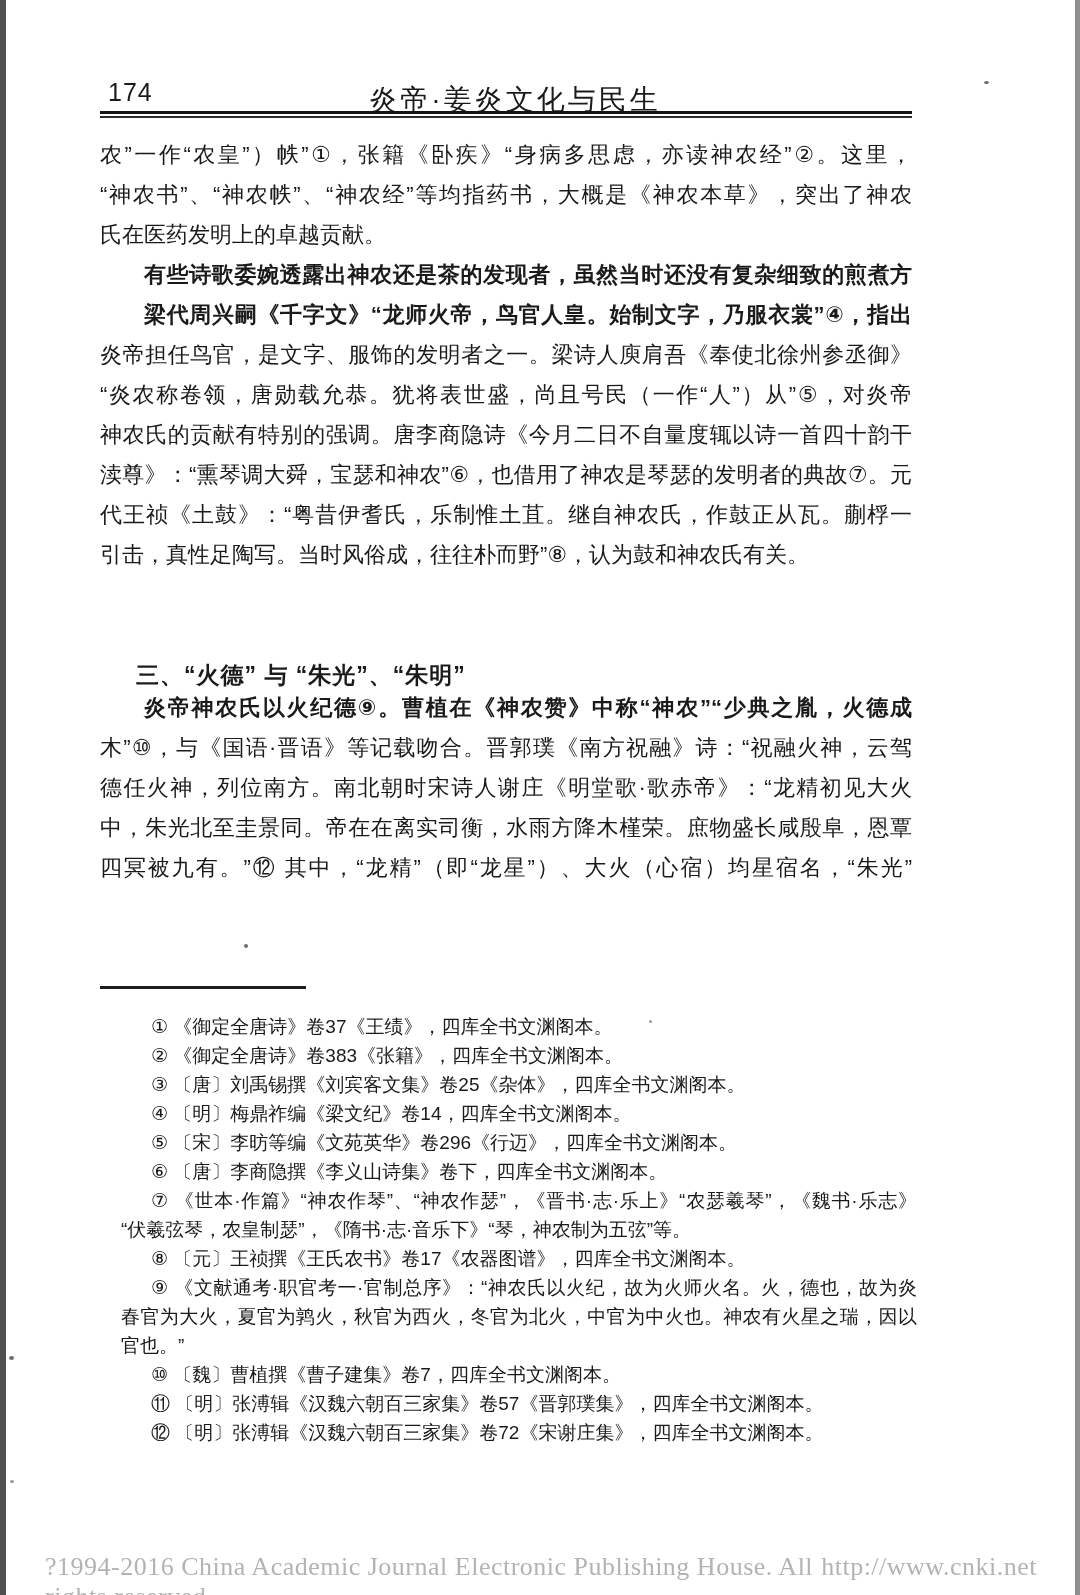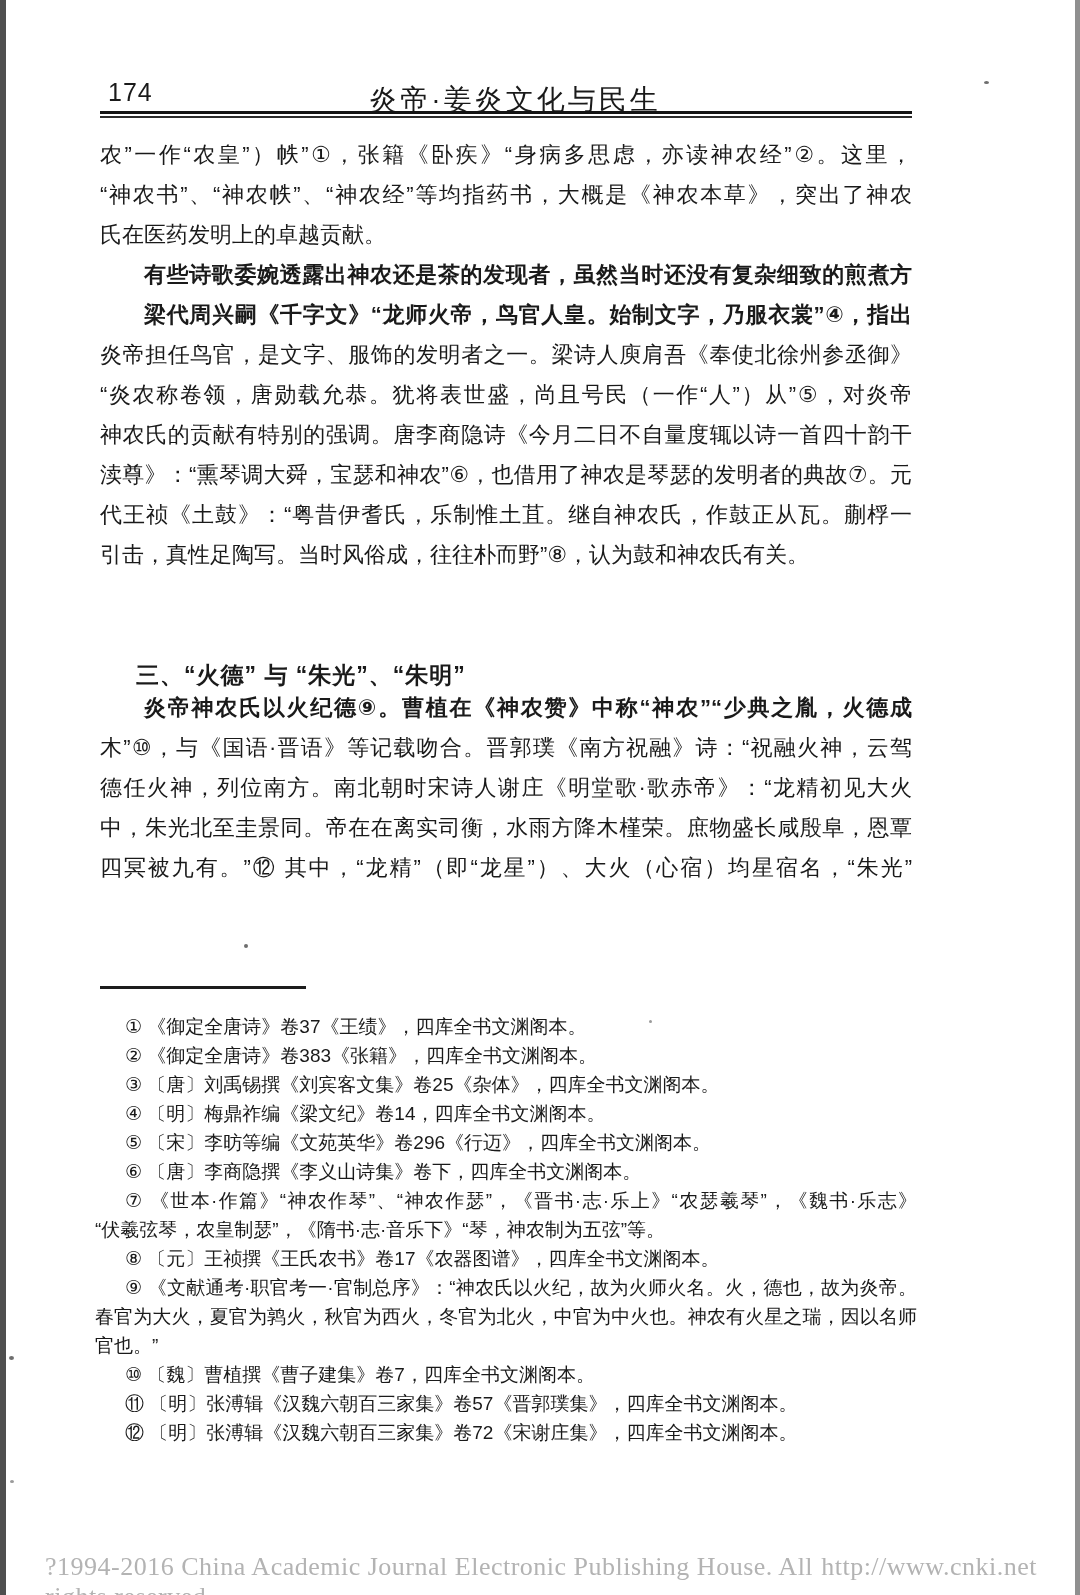--- a/index.html
+++ b/index.html
@@ -25,21 +25,21 @@
   .line.indent{text-indent:44px;font-weight:bold;}
   .line.fill{text-align:justify;text-align-last:justify;white-space:normal;height:40px;overflow:hidden;}
 
   .section-heading{position:absolute;left:92px;top:634px;width:812px;height:42px;
     line-height:42px;font-size:23px;font-weight:bold;padding-left:44px;box-sizing:border-box;
     letter-spacing:1px;margin-top:20px;}
 
   .footnote-rule{position:absolute;left:100px;top:986px;width:206px;height:3px;background:#1d1d1d;}
 
   .footnotes{position:absolute;left:95px;top:1012px;width:822px;font-size:19px;}
-  .footnotes .line{height:29px;line-height:29px;white-space:nowrap;text-indent:30px;}
+  .footnotes .line{height:29px;line-height:29px;white-space:nowrap;text-indent:30px;margin-left:26px;}
   .footnotes .line.cont{text-indent:0;}
   .footnotes .line.fill{text-align:justify;text-align-last:justify;white-space:normal;overflow:hidden;}
 
   .footer{position:absolute;left:45px;top:1552px;width:992px;display:flex;
     justify-content:space-between;align-items:baseline;
     font-family:"Liberation Serif","DejaVu Serif",serif;color:#b3b3b3;font-size:26px;}
   .footer .copyright{letter-spacing:0.5px;}
   .footer .url{letter-spacing:0.5px;text-align:center;}
 
   .speck{position:absolute;background:#6e6e6e;border-radius:50%;}

